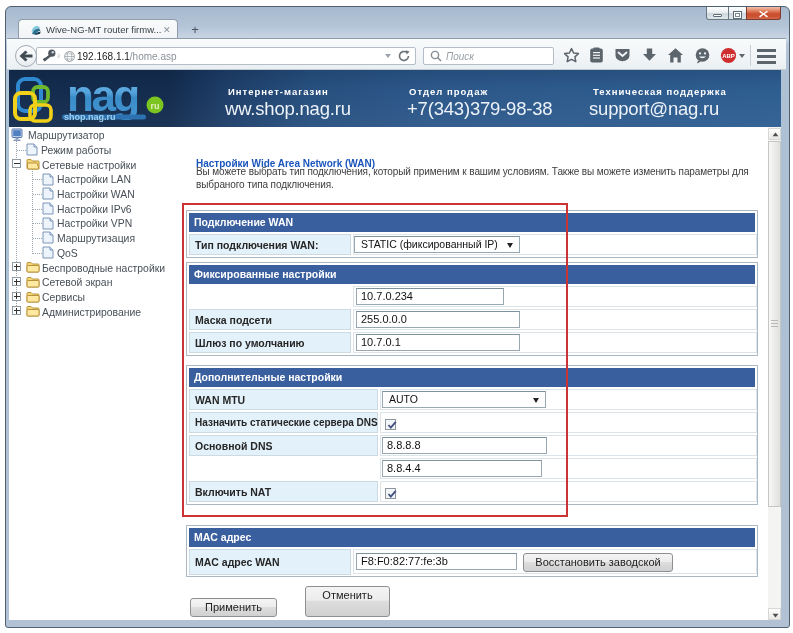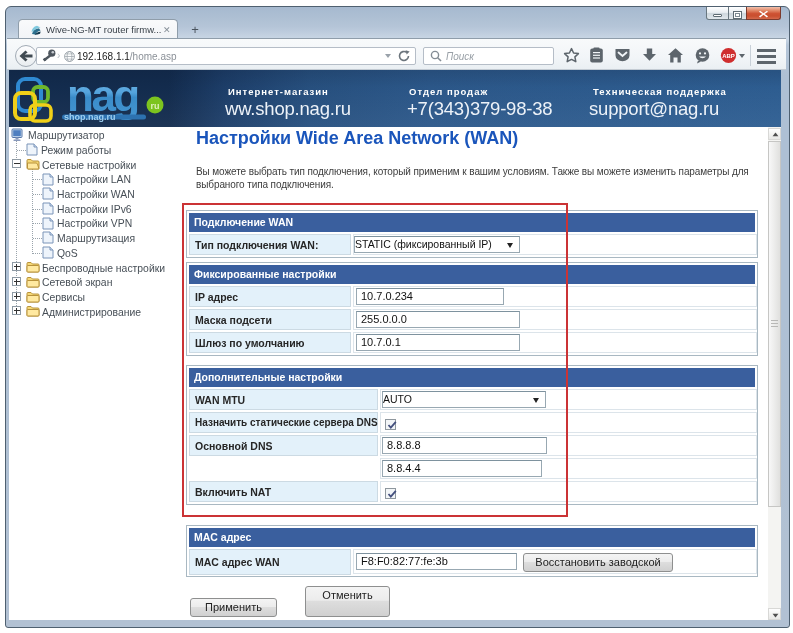--- a/index.html
+++ b/index.html
@@ -36,33 +36,33 @@
 #searchtxt { position:absolute; left:446px; top:51px; font-size:10px; font-style:italic; color:#99a0a7; }
 
 #vp { position:absolute; left:9px; top:70px; width:772px; height:550px; background:#fff; }
 #banner { position:absolute; left:9px; top:70px; width:772px; height:57px;
   background:linear-gradient(180deg,rgba(8,18,38,.16) 0,rgba(8,18,38,.02) 30%,rgba(255,255,255,.04) 100%),linear-gradient(90deg,#132c4e 0,#132c4e 160px,#1d3e69 215px,#27507f 300px,#2c588a 420px,#2e5e92 772px); }
 .bc1 { position:absolute; font-size:9.5px; font-weight:bold; color:#fff; letter-spacing:1px; white-space:nowrap; }
 .bc2 { position:absolute; font-size:18.5px; color:#edf2f8; white-space:nowrap; letter-spacing:-0.2px; }
 
 .ti { position:absolute; font-size:10.4px; color:#474f57; white-space:nowrap; height:15px; line-height:15px; }
 
-#h1 { position:absolute; left:196px; top:128px; font-size:18px; font-weight:bold; color:#1a55bb; }
+#h1 { position:absolute; left:196px; top:158px; font-size:10px; font-weight:bold; color:#1a55bb; }
 #para { position:absolute; left:196px; top:166px; width:560px; font-size:10px; letter-spacing:-0.1px; line-height:12.6px; color:#3d3d3d; white-space:nowrap; }
 
 .tbl { position:absolute; left:186px; width:572px; background:#fff; border:1px solid #a9b8c2; }
 .bar { position:absolute; left:2px; right:2px; top:2px; height:19px; background:#3a5f9e;
   color:#fff; font-weight:bold; font-size:10.5px; line-height:18px; padding-left:5px; }
 .lc { position:absolute; left:2px; width:162px; height:21px; background:#e3f1fa; border:1px solid #ccdae3;
   font-size:10.5px; font-weight:bold; color:#262626; line-height:20px; padding-left:5px; white-space:nowrap; z-index:2; }
 .vc { position:absolute; left:166px; width:404px; height:21px; background:#fff; border:1px solid #dce4ea; }
 .inp { position:absolute; height:17px; background:#fff; border:1px solid #98a8b2; border-top-color:#7e929e; font-size:11px; color:#111;
   line-height:15px; padding-left:4px; white-space:nowrap; }
 .sel { position:absolute; height:17px; background:#fff; border:1px solid #98a8b2; border-top-color:#7e929e; font-size:10.5px; color:#111;
-  line-height:15px; }
+  line-height:15px; padding-left:6px; }
 .sel i { position:absolute; right:6px; top:6px; border:3.5px solid transparent; border-top:5px solid #222; font-style:normal; }
 .cbx { position:absolute; width:11px; height:11px; background:#f2f5f7; border:1px solid #8e979e; }
 .cbx svg { position:absolute; left:0px; top:-1px; }
 .btn { position:absolute; border:1px solid #8e8f8f; border-radius:3px; font-size:11px; color:#222; text-align:center;
   background:linear-gradient(180deg,#f4f4f4 0,#ececec 45%,#dddddd 50%,#d0d0d0 100%); }
 #redrect { position:absolute; left:182px; top:203px; width:386px; height:314px; border:2.5px solid #cb3335; }
 
 #sb { position:absolute; left:768px; top:127px; width:13px; height:493px; background:#f4f4f2; }
 .sbtn { position:absolute; left:768px; width:13px; height:12px; background:linear-gradient(180deg,#fefefe,#e8e8e6); border:1px solid #d8d8d6; }
 #sthumb { position:absolute; left:768px; top:141px; width:13px; height:366px; background:linear-gradient(90deg,#f8f8f8,#e0e0de); border:1px solid #c6c6c4; }
@@ -292,21 +292,20 @@
 
 <div class="tbl" style="top:210px;height:48px;">
   <div class="bar">Подключение WAN</div>
   <div class="lc" style="top:23px;">Тип подключения WAN:</div>
   <div class="vc" style="top:23px;"></div>
   <div class="sel" style="left:167px;top:25px;width:166px;">STATIC (фиксированный IP)<i></i></div>
 </div>
 
 <div class="tbl" style="top:262px;height:94px;">
   <div class="bar">Фиксированные настройки</div>
-  <div class="lc" style="top:23px;">IP адрес</div>
     <div class="vc" style="top:23px;"></div>
   <div class="inp" style="left:169px;top:25px;width:148px;">10.7.0.234</div>
   <div class="lc" style="top:46px;">Маска подсети</div>
     <div class="vc" style="top:46px;"></div>
   <div class="inp" style="left:169px;top:48px;width:164px;">255.0.0.0</div>
   <div class="lc" style="top:69px;">Шлюз по умолчанию</div>
     <div class="vc" style="top:69px;"></div>
   <div class="inp" style="left:169px;top:71px;width:164px;">10.7.0.1</div>
 </div>
 

